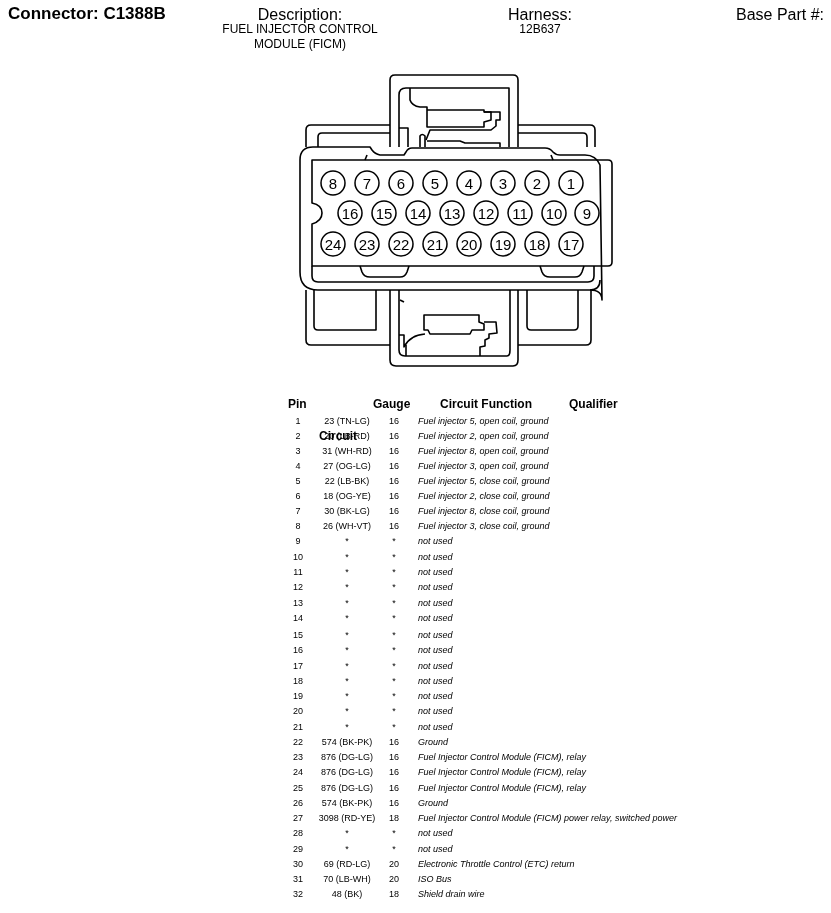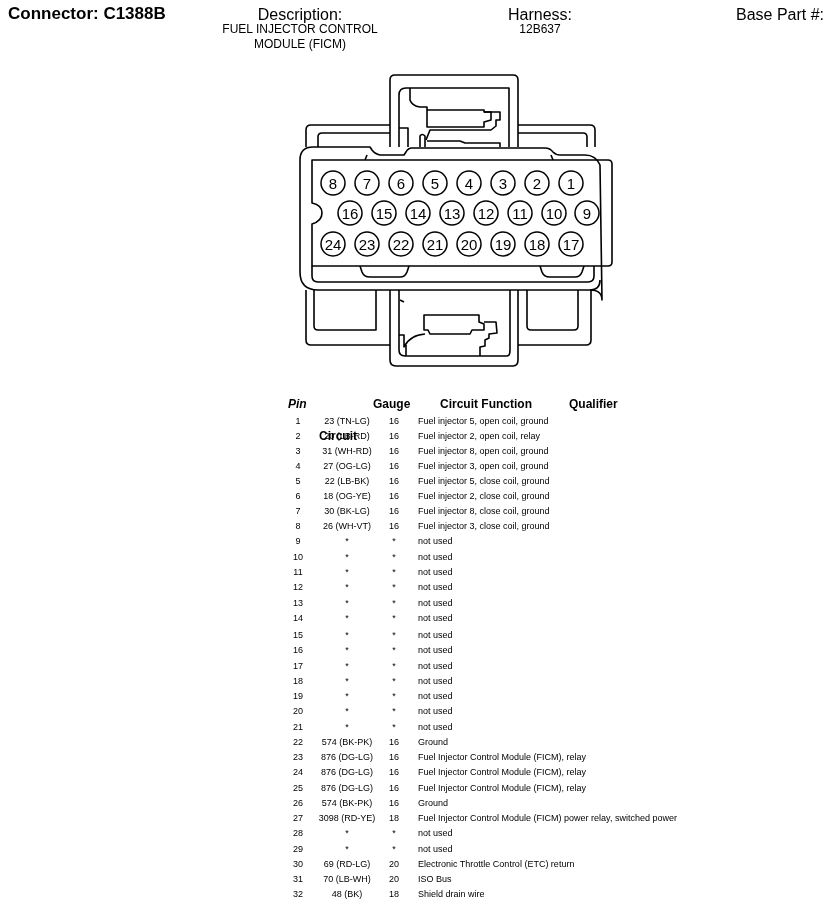--- a/index.html
+++ b/index.html
@@ -11,21 +11,21 @@
   #harness { left:480px; top:7px; width:120px; }
   #basepart { left:730px; top:7px; width:100px; }
   svg#connector { position:absolute; left:0; top:0; }
   .tbl { position:absolute; left:284px; top:397px; }
   .th { position:absolute; top:0; font-weight:bold; font-size:12px; white-space:nowrap; }
   .row { position:absolute; left:0; height:15px; font-size:9px; white-space:nowrap; }
   .row span { position:absolute; top:0; }
   .c-pin { left:0; width:28px; text-align:center; }
   .c-circ { left:28px; width:70px; text-align:center; }
   .c-gauge { left:94px; width:32px; text-align:center; }
-  .c-func { left:134px; }
+  .c-func { left:134px;font-style:italic; }
 </style>
 </head>
 <body>
 
 <div class="hdr-title">Connector: C1388B</div>
 
 <div class="hdr-block" id="desc">
   <div class="lbl">Description:</div>
   <div>FUEL INJECTOR CONTROL</div>
   <div>MODULE (FICM)</div>
@@ -181,38 +181,38 @@
         <text x="537" y="250">18</text>
       </g>
     <g>
         <circle cx="571" cy="244" r="12" fill="#fff" stroke="#000" stroke-width="1.5"></circle>
         <text x="571" y="250">17</text>
       </g>
   </g>
 </svg>
 
 <div class="tbl">
-  <div class="th" style="left:4px;font-style:italic;">Pin</div>
+  <div class="th" style="left:4px;">Pin</div>
   <div class="th" style="left:35px;margin-top:32px;">Circuit</div>
   <div class="th" style="left:89px;">Gauge</div>
   <div class="th" style="left:156px;">Circuit Function</div>
   <div class="th" style="left:285px;">Qualifier</div>
 
   <div id="rows">
       <div class="row" style="top: 19px;">
         <span class="c-pin">1</span>
         <span class="c-circ">23 (TN-LG)</span>
         <span class="c-gauge">16</span>
         <span class="c-func">Fuel injector 5, open coil, ground</span>
       </div>
       <div class="row" style="top: 34px;">
         <span class="c-pin">2</span>
         <span class="c-circ">20 (LB-RD)</span>
         <span class="c-gauge">16</span>
-        <span class="c-func">Fuel injector 2, open coil, relay</span>
+        <span class="c-func">Fuel injector 2, open coil, ground</span>
       </div>
       <div class="row" style="top: 49px;">
         <span class="c-pin">3</span>
         <span class="c-circ">31 (WH-RD)</span>
         <span class="c-gauge">16</span>
         <span class="c-func">Fuel injector 8, open coil, ground</span>
       </div>
       <div class="row" style="top: 64px;">
         <span class="c-pin">4</span>
         <span class="c-circ">27 (OG-LG)</span>

